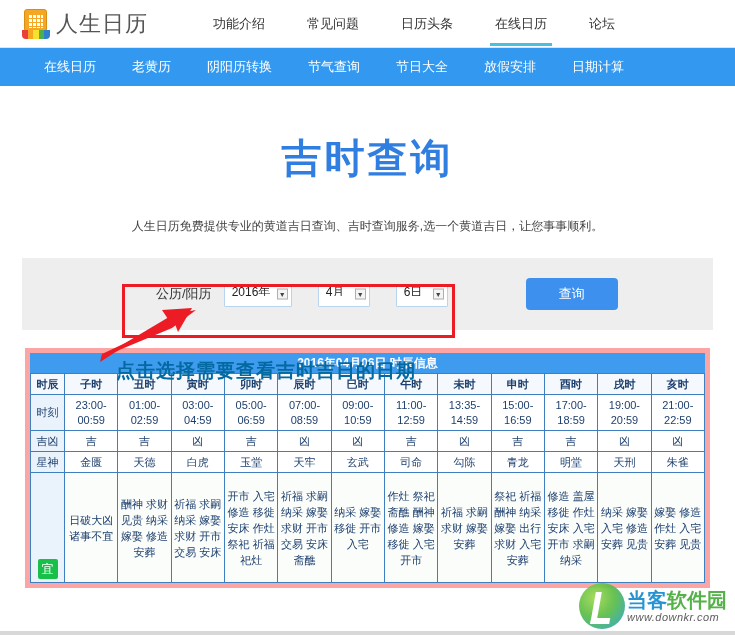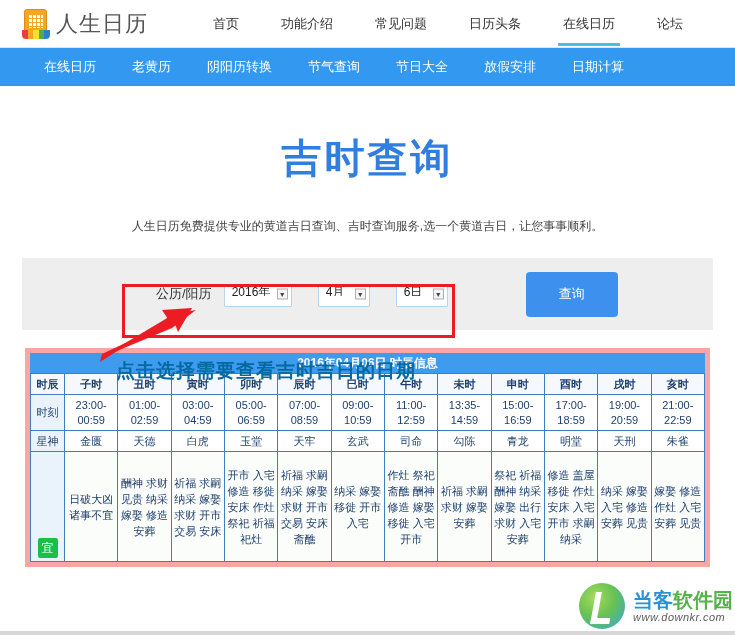--- a/index.html
+++ b/index.html
@@ -185,21 +185,21 @@
   .sel-w-year { width: 68px; }
   .sel-w-month { width: 52px; }
   .sel-w-day { width: 52px; }
   .query-btn {
     margin-left: 78px;
     background: #3d90ee;
     color: #fff;
     font-size: 13px;
     border: none;
     border-radius: 4px;
-    width: 92px; height: 45px;
+    width: 92px; height: 32px;
     cursor: pointer;
     font-family: "Liberation Sans", "DejaVu Sans", sans-serif;
   }
 
   
   .annot-box {
     position: absolute;
     left: 122px; top: 284px;
     width: 333px; height: 54px;
     border: 3px solid #ed1c24;
@@ -309,21 +309,21 @@
   }
   .wm-circle:after {
     content: "";
     position: absolute;
     left: 14px; top: 9px;
     width: 13px; height: 26px;
     border-left: 6px solid #ffffff;
     border-bottom: 6px solid #ffffff;
     transform: skewX(-10deg);
   }
-  .wm-right { margin-left: 8px; }
+  .wm-right { margin-left: 2px; }
   .wm-title {
     font-size: 20px;
     font-weight: bold;
     color: #1b8ed0;
     letter-spacing: 0px;
     line-height: 22px;
     opacity: 0.95;
   }
   .wm-title .green { color: #4cae3f; }
   .wm-url {
@@ -347,23 +347,20 @@
 
   <div class="topbar">
     <div class="logo-wrap">
       <div class="logo-icon">
         <div class="logo-cal"></div>
         <div class="logo-rainbow"></div>
       </div>
       <div class="logo-text">人生日历</div>
     </div>
     <div class="topnav">
-      <div class="topnav-item">
-          <span>首页</span>
-        </div>
       <div class="topnav-item">
           <span>功能介绍</span>
         </div>
       <div class="topnav-item">
           <span>常见问题</span>
         </div>
       <div class="topnav-item">
           <span>日历头条</span>
         </div>
       <div class="topnav-item active">
@@ -501,20 +498,35 @@
               <span>18:59</span>
             </td>
         <td class="two-line">
               <span>19:00-</span>
               <span>20:59</span>
             </td>
         <td class="two-line">
               <span>21:00-</span>
               <span>22:59</span>
             </td>
+      </tr>
+      <tr class="row-jixiong">
+        <td class="col-label">吉凶</td>
+        <td>吉</td>
+        <td>吉</td>
+        <td>凶</td>
+        <td>吉</td>
+        <td>凶</td>
+        <td>凶</td>
+        <td>吉</td>
+        <td>凶</td>
+        <td>吉</td>
+        <td>吉</td>
+        <td>凶</td>
+        <td>凶</td>
       </tr>
       <tr class="row-xingshen">
         <td class="col-label">星神</td>
         <td>金匮</td>
         <td>天德</td>
         <td>白虎</td>
         <td>玉堂</td>
         <td>天牢</td>
         <td>玄武</td>
         <td>司命</td>

